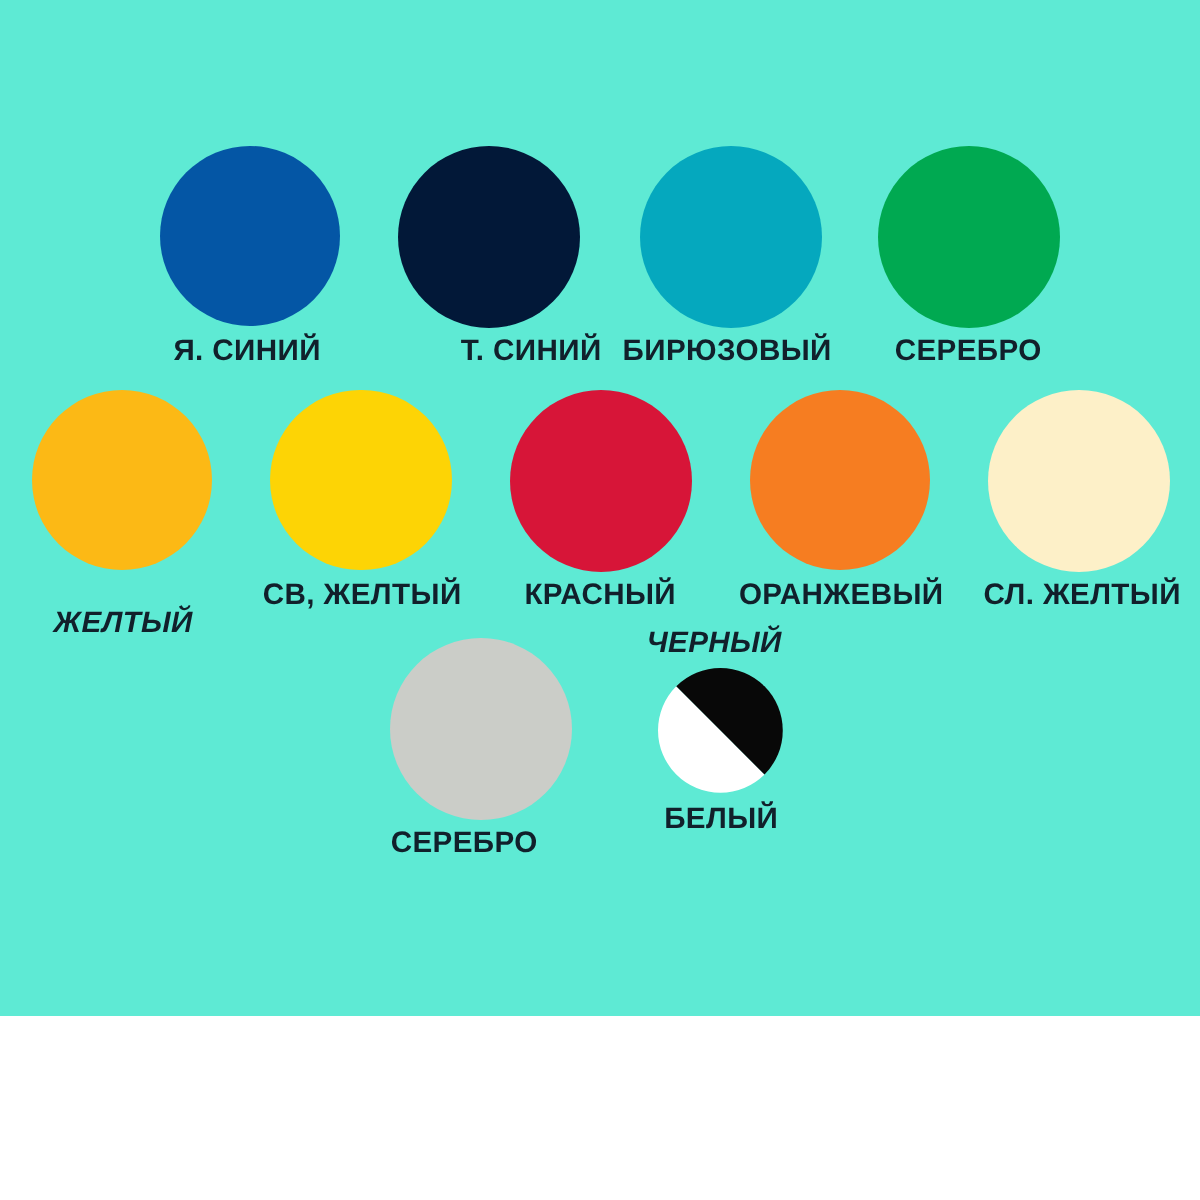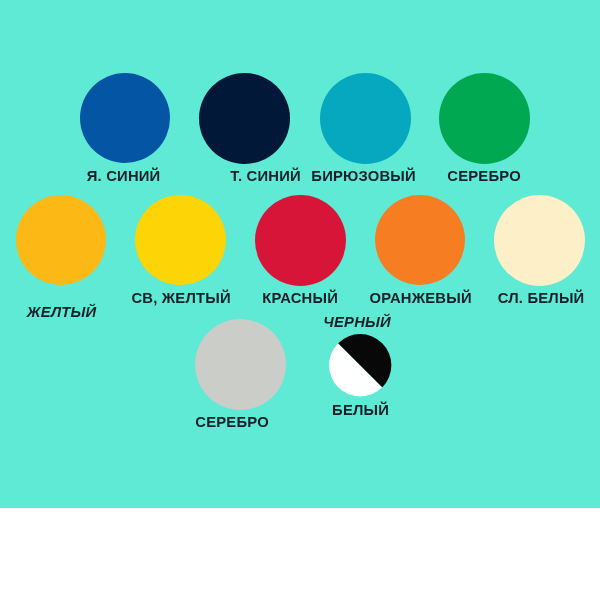--- a/index.html
+++ b/index.html
@@ -82,21 +82,21 @@
   <div class="swatch">
     <div class="swatch-disc" style="left: 254.5px; top: 194.5px; width: 91px; height: 91px; background: rgb(215, 21, 56);"></div>
     <div class="swatch-label" style="left: 300px; top: 291.4px; color: rgb(17, 32, 43);">КРАСНЫЙ</div>
   </div>
   <div class="swatch">
     <div class="swatch-disc" style="left: 375px; top: 195px; width: 90px; height: 90px; background: rgb(246, 125, 33);"></div>
     <div class="swatch-label" style="left: 420.5px; top: 291.4px; color: rgb(17, 32, 43);">ОРАНЖЕВЫЙ</div>
   </div>
   <div class="swatch">
     <div class="swatch-disc" style="left: 493.5px; top: 194.5px; width: 91px; height: 91px; background: rgb(253, 240, 200);"></div>
-    <div class="swatch-label" style="left: 541px; top: 291.4px; color: rgb(17, 32, 43);">СЛ. БЕЛЫЙ</div>
+    <div class="swatch-label" style="left: 541px; top: 291.4px; color: rgb(17, 32, 43);">СЛ. ЖЕЛТЫЙ</div>
   </div>
 
   <div class="swatch">
     <div class="swatch-disc" style="left: 194.5px; top: 319px; width: 91px; height: 91px; background: rgb(203, 205, 200);"></div>
     <div class="swatch-label" style="left: 232px; top: 414.9px; color: rgb(17, 32, 43);">СЕРЕБРО</div>
   </div>
 
   <div class="swatch">
     <svg class="swatch-split" width="62.4" height="62.4" viewBox="0 0 62.4 62.4" style="left: 328.7px; top: 333.8px;">
       <path d="M 9.138268426979717 9.138268426979717 A 31.2 31.2 0 0 0 53.261731573020285 53.261731573020285 Z" fill="#ffffff"></path>

